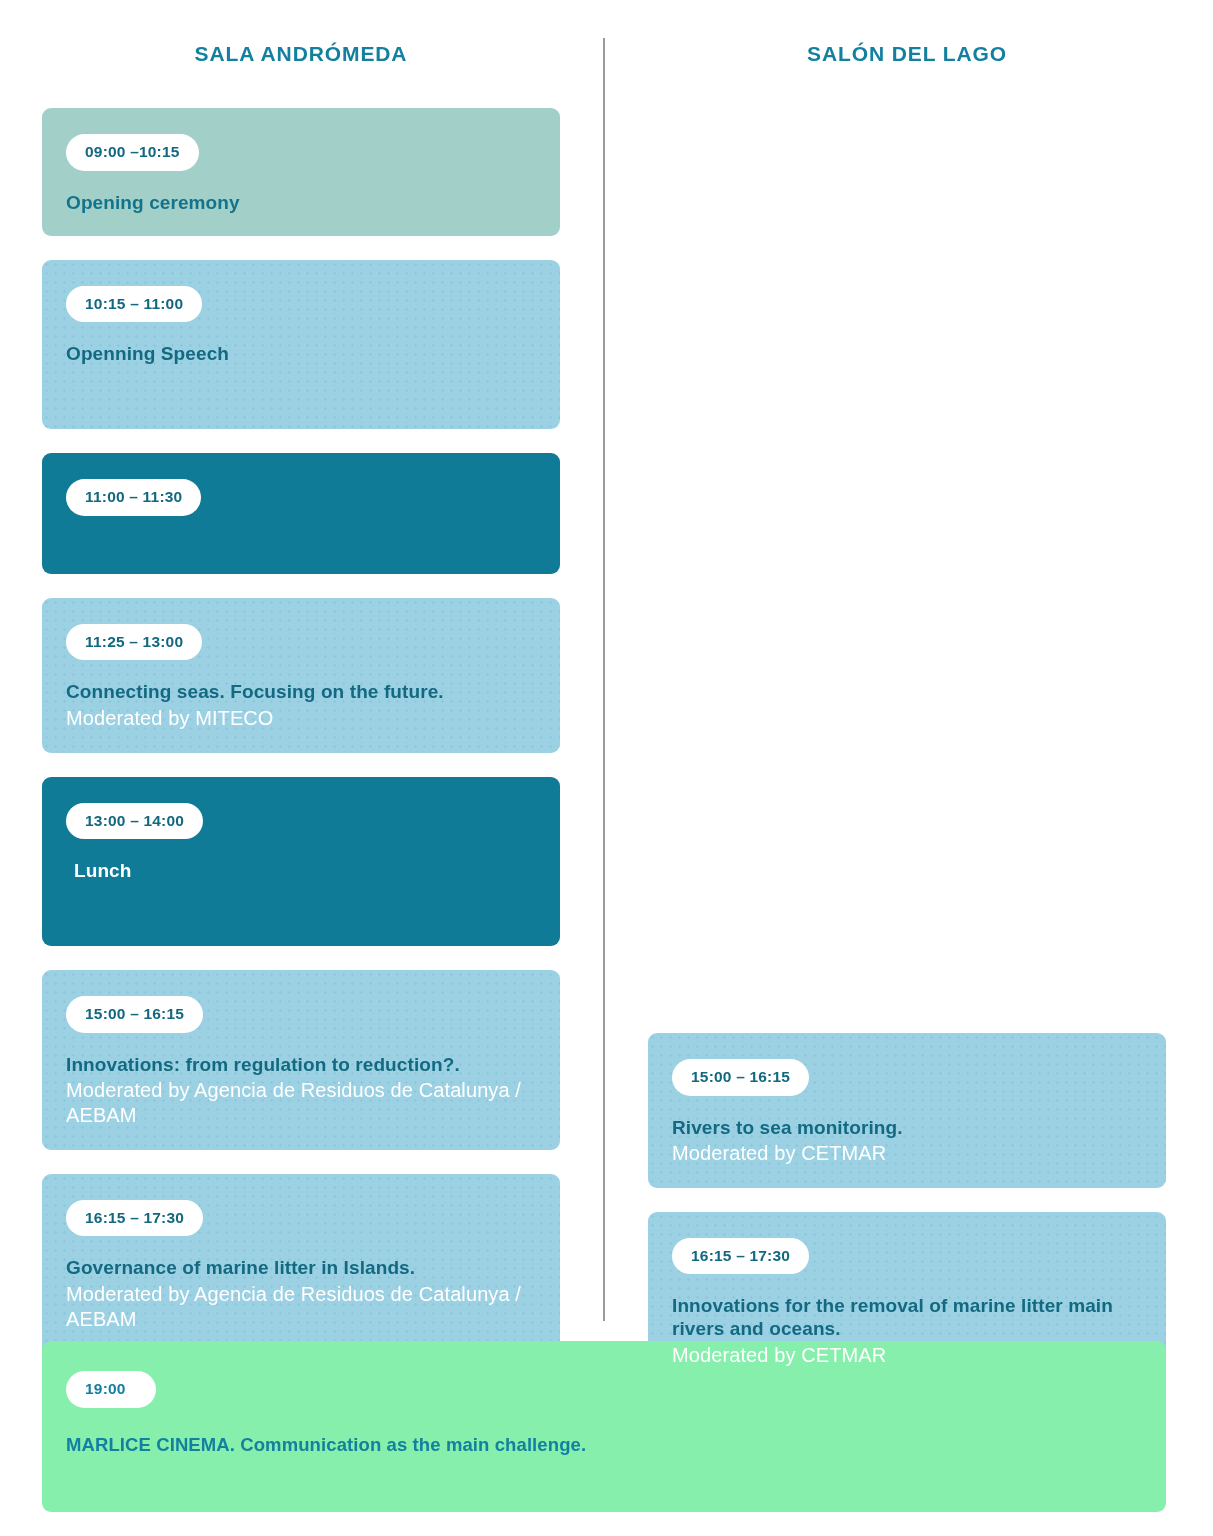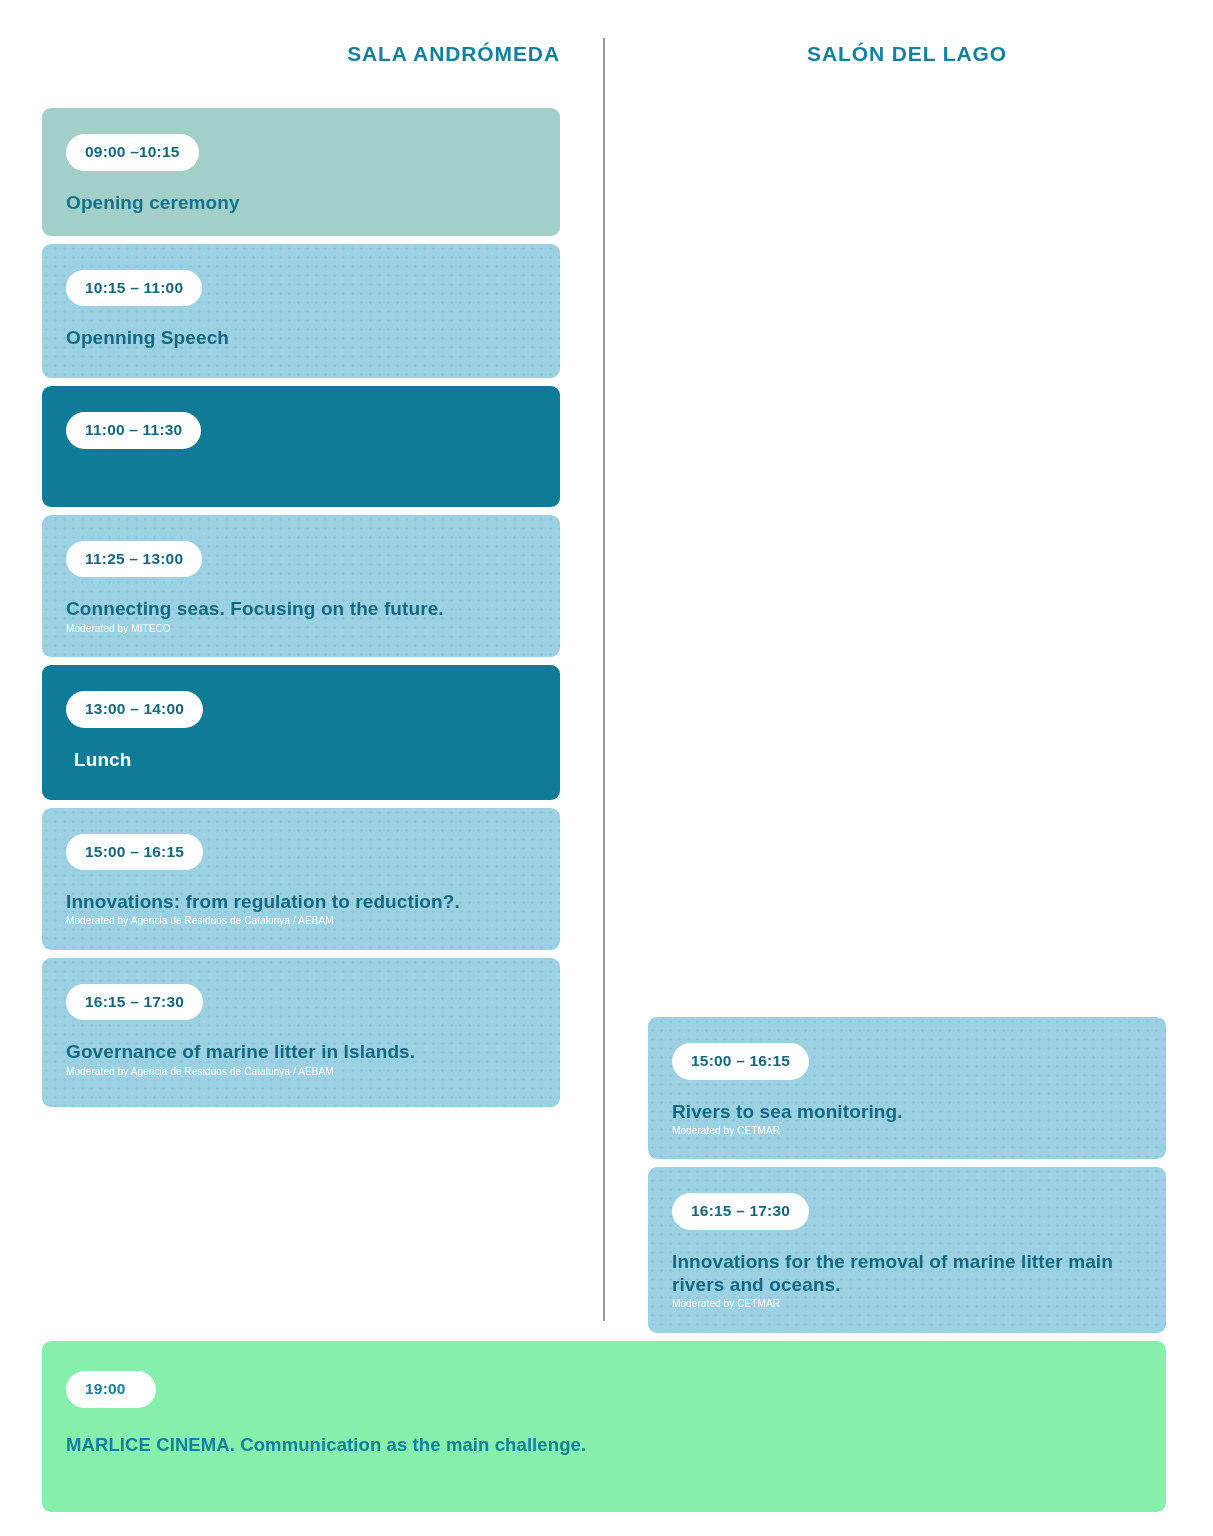--- a/index.html
+++ b/index.html
@@ -36,21 +36,21 @@
   .col-header {
     position: absolute;
     top: 42px;
     font-size: 21px;
     font-weight: bold;
     letter-spacing: 0.9px;
     color: #1380A0;
     text-align: center;
     white-space: nowrap;
   }
-  .col-header.left  { left: 42px;  width: 518px; text-align: right; }
+  .col-header.left  { left: 42px;  width: 518px; }
   .col-header.right { left: 648px; width: 518px; }
 
   
   .divider {
     position: absolute;
     left: 603px;
     top: 38px;
     width: 2px;
     height: 1283px;
     background: #9a9a9a;
@@ -70,21 +70,21 @@
     width: 518px;
   }
   .column.left  { left: 42px; }
   .column.right { left: 648px; }
 
   
   .card {
     position: relative;
     border-radius: 9px;
     padding: 26px 24px 22px 24px;
-    margin-bottom: 8px;
+    margin-bottom: 24px;
     overflow: hidden;
   }
   .card.spacer {
     background: transparent;
     border-radius: 0;
     padding: 0;
   }
 
   
   .card.mint      { background: #A2D0C8; }
@@ -134,30 +134,30 @@
   .card.mint .title      { color: #13738C; }
   .card.lightblue .title { color: #136A80; }
   .card.teal .title      { color: #ffffff; }
   .card.green .title     { color: #1380A0; font-size: 18.5px; margin-top: 26px; }
 
   .title.indent { padding-left: 8px; }
   .title.outdent { margin-left: -5px; }
 
   .moderator {
     margin-top: 2px;
-    font-size: 10px;
+    font-size: 20px;
     font-weight: normal;
     line-height: 1.25;
     color: #ffffff;
     letter-spacing: 0.1px;
   }
 
   
   .card.empty-body { padding-bottom: 38px; }
-  .card.tall-body  { padding-bottom: 29px; }
+  .card.tall-body  { padding-bottom: 64px; }
 
   
   .fullwidth-wrap {
     position: absolute;
     left: 42px;
     top: 1341px;
     width: 1124px;
   }
   .fullwidth-wrap .card {
     margin-bottom: 0;

